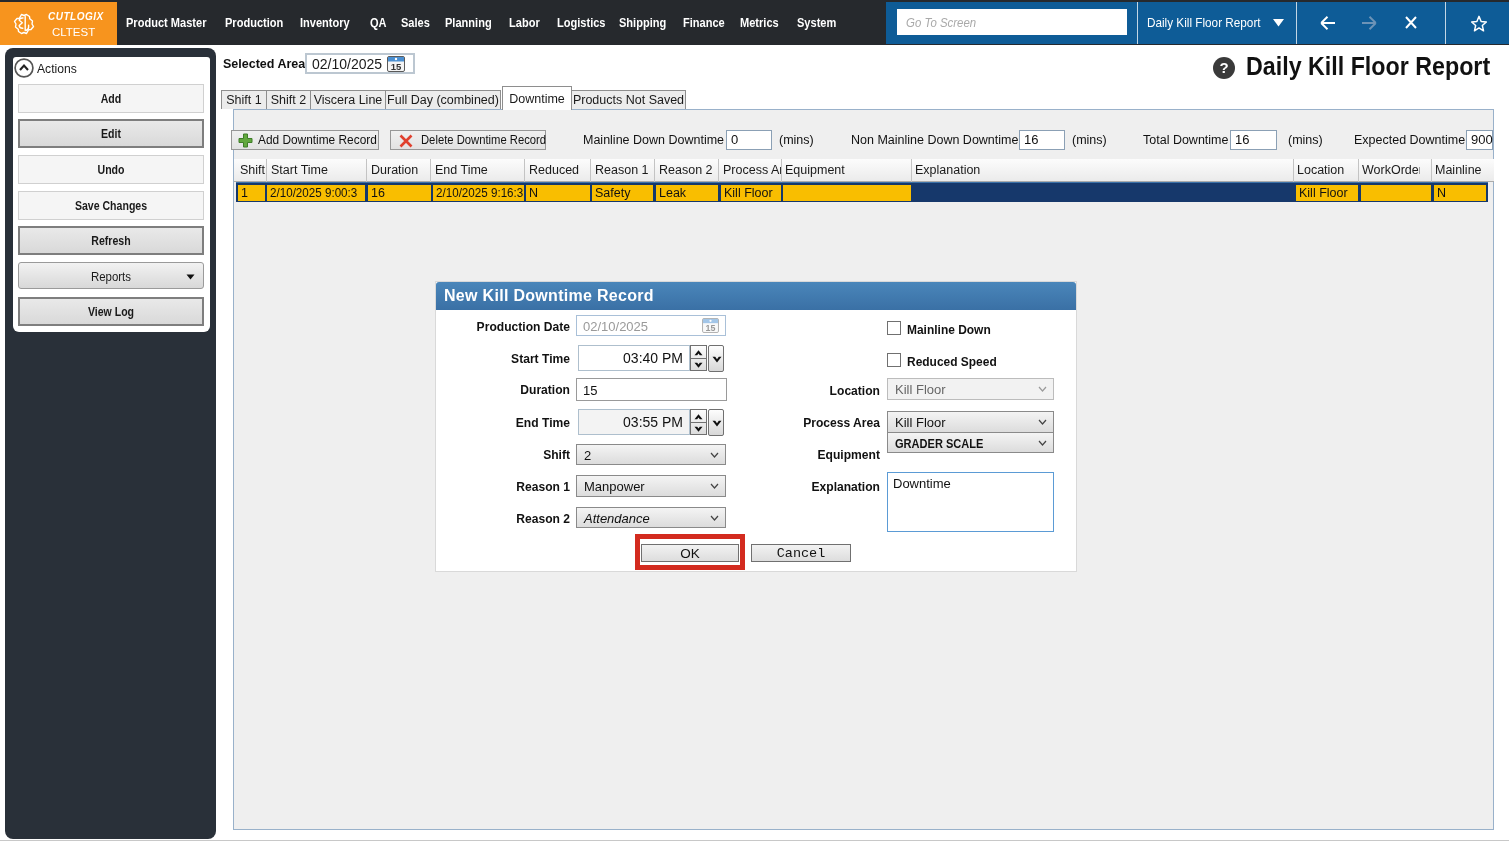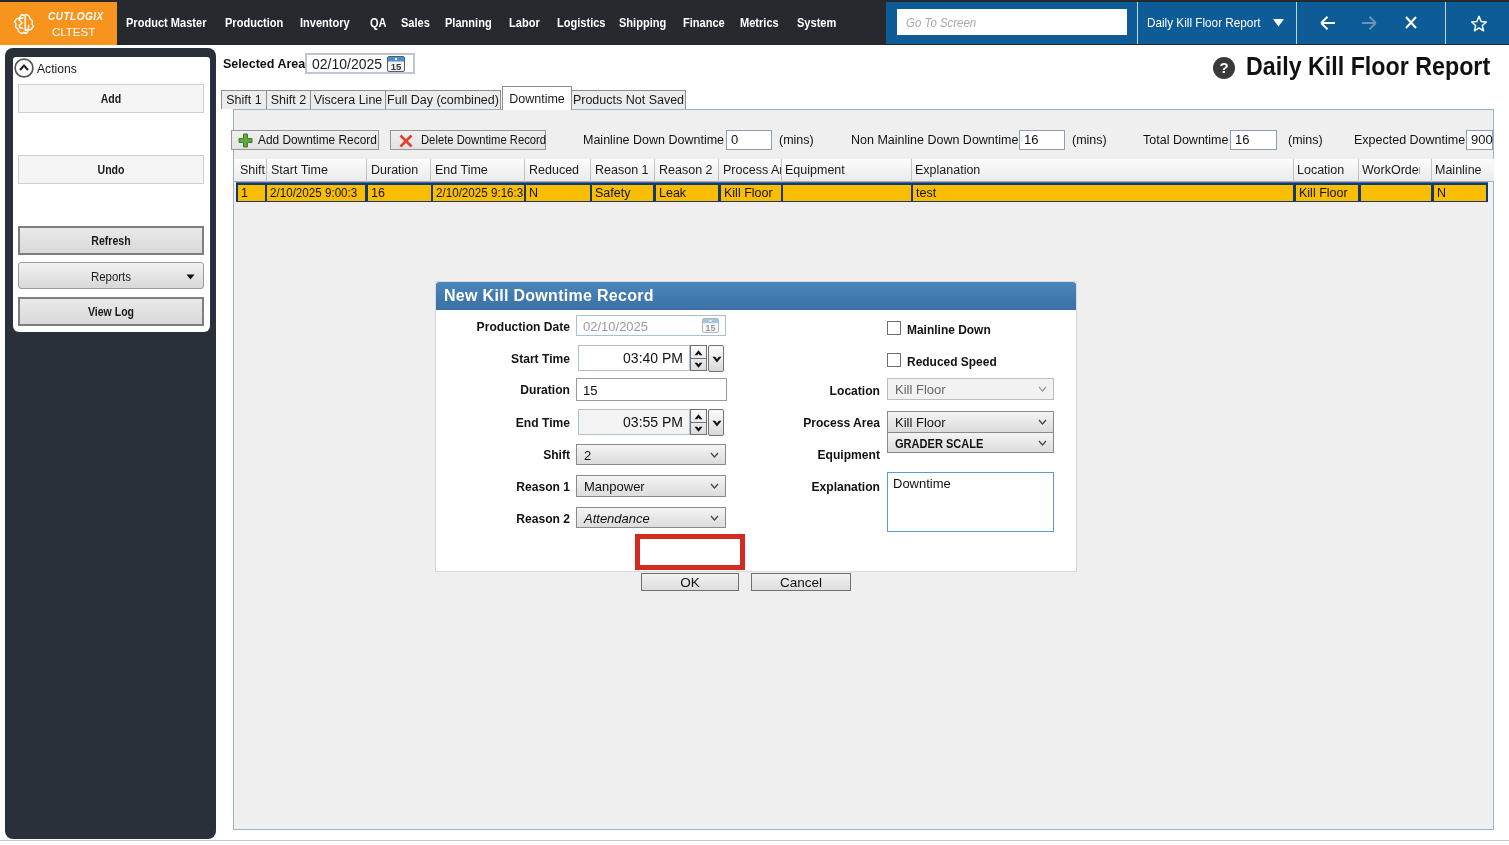--- a/index.html
+++ b/index.html
@@ -59,21 +59,21 @@
 .dfield { background:#fff; border:1px solid #7f9db9; font-size:13px; color:#111; }
 .combo { background:linear-gradient(#f4f4f4,#dcdcdc); border:1px solid #8a8a8a; font-size:13px; color:#111; }
 .combo .ctext { position:absolute; left:7px; top:50%; transform:translateY(-50%); }
 .combo svg, .dcombo svg { position:absolute; right:6px; top:50%; transform:translateY(-50%); }
 .dcombo { background:#f2f2f2; border:1px solid #bcbcbc; font-size:13px; color:#666; }
 .dcombo .ctext { position:absolute; left:7px; top:50%; transform:translateY(-50%); }
 .spinner { border:1px solid #707070; background:linear-gradient(#fdfdfd,#dcdcdc); }
 .ddbtn { border:1px solid #707070; background:linear-gradient(#fdfdfd,#d8d8d8); border-radius:2px; }
 .chk { width:14px; height:14px; background:#fff; border:1px solid #707070; }
 .clab { font-size:13px; font-weight:bold; color:#111; transform:scaleX(0.92); transform-origin:left center; }
-.pbtn { background:linear-gradient(#f2f2f2,#dddddd); border:1px solid #707070; font-size:13.5px; color:#111; text-align:center;margin-top:29px; }
+.pbtn { background:linear-gradient(#f2f2f2,#dddddd); border:1px solid #707070; font-size:13.5px; color:#111; text-align:center; }
 .pbtn span { position:absolute; left:0; right:0; top:50%; transform:translateY(-50%); }
 </style>
 </head>
 <body>
 <div id="page">
 
   <div class="abs" id="topbar"></div>
   <div class="abs" id="logo">
     <svg class="abs" style="left:12px;top:10px" width="24" height="24" viewBox="0 0 24 24">
       <g fill="none" stroke="#fff" stroke-width="1.4" stroke-linejoin="round" stroke-linecap="round">
@@ -124,22 +124,28 @@
   <div class="abs" id="sidebar"></div>
   <div class="abs" id="actionpanel"></div>
   <svg class="abs" style="left:14px;top:58px" width="20" height="20" viewBox="0 0 20 20">
       <circle cx="10" cy="10" r="8.9" fill="#fff" stroke="#555" stroke-width="1.7"></circle>
       <path d="M6 12 L10 7.5 L14 12" stroke="#222" stroke-width="2.1" fill="none"></path>
     </svg>
   <div class="abs" id="actionhead">Actions</div>
   <div class="abs sbtn light" style="top:84px">
       <span>Add</span>
     </div>
+  <div class="abs sbtn grey" style="top:119px">
+      <span>Edit</span>
+    </div>
   <div class="abs sbtn light" style="top:155px">
       <span>Undo</span>
+    </div>
+  <div class="abs sbtn light" style="top:191px">
+      <span>Save Changes</span>
     </div>
   <div class="abs sbtn grey" style="top:226px">
       <span>Refresh</span>
     </div>
   <div class="abs sbtn drop" style="top:262px;height:27px">
       <span>Reports</span>
     <svg style="position:absolute;right:8px;top:11px" width="9" height="6" viewBox="0 0 9 6">
         <path d="M0.5 0.5 L4.5 5.5 L8.5 0.5 Z" fill="#111"></path>
       </svg>
   </div>
@@ -234,21 +240,20 @@
   <div class="abs" id="gridrow">
     <div class="gcell" style="left:2px;width:27px">1</div>
     <div class="gcell" style="left:31px;width:98px"><span style="display:inline-block;transform:scaleX(0.93);transform-origin:left center">2/10/2025 9:00:3</span></div>
     <div class="gcell" style="left:132px;width:63px">16</div>
     <div class="gcell" style="left:197px;width:91px"><span style="display:inline-block;transform:scaleX(0.93);transform-origin:left center">2/10/2025 9:16:3</span></div>
     <div class="gcell" style="left:290px;width:64px">N</div>
     <div class="gcell" style="left:356px;width:61px">Safety</div>
     <div class="gcell" style="left:420px;width:62px">Leak</div>
     <div class="gcell" style="left:485px;width:60px">Kill Floor</div>
     <div class="gcell" style="left:547px;width:128px"></div>
-    <div class="gcell" style="left:677px;width:380px">test</div>
     <div class="gcell" style="left:1060px;width:62px">Kill Floor</div>
     <div class="gcell" style="left:1125px;width:70px"></div>
     <div class="gcell" style="left:1198px;width:52px">N</div>
   </div>
 
   <div class="abs" id="dlg">
     <div class="abs" id="dlgtitle">New Kill Downtime Record</div>
 
     <div class="abs dlab" style="left:0px;width:134px;top:37px">Production Date</div>
     <div class="abs dlab" style="left:0px;width:134px;top:69px">Start Time</div>
@@ -356,19 +361,19 @@
     </div>
     <div class="abs dlab" style="left:294px;width:150px;top:197px">Explanation</div>
     <div class="abs" style="left:451px;top:190px;width:167px;height:60px;background:#fff;border:1px solid #5b9bd5;">
       <span style="position:absolute;left:5px;top:3px;font-size:13px;color:#111">Downtime</span>
     </div>
 
     <div class="abs" style="left:199px;top:252px;width:110px;height:36px;border:5px solid #d32b1f;background:#fff;"></div>
     <div class="abs pbtn" style="left:205px;top:262px;width:98px;height:18px;">
         <span>OK</span>
       </div>
-    <div class="abs pbtn" style="left:315px;top:262px;width:100px;height:18px;">
+    <div class="abs pbtn" style="left:315px;top:262px;width:100px;height:18px;font-family:Liberation Mono, monospace;">
         <span>Cancel</span>
       </div>
   </div>
 
   <div class="abs" style="left:0;top:840px;width:1509px;height:1px;background:#c8c8c8;"></div>
 </div>
 
 </body></html>

